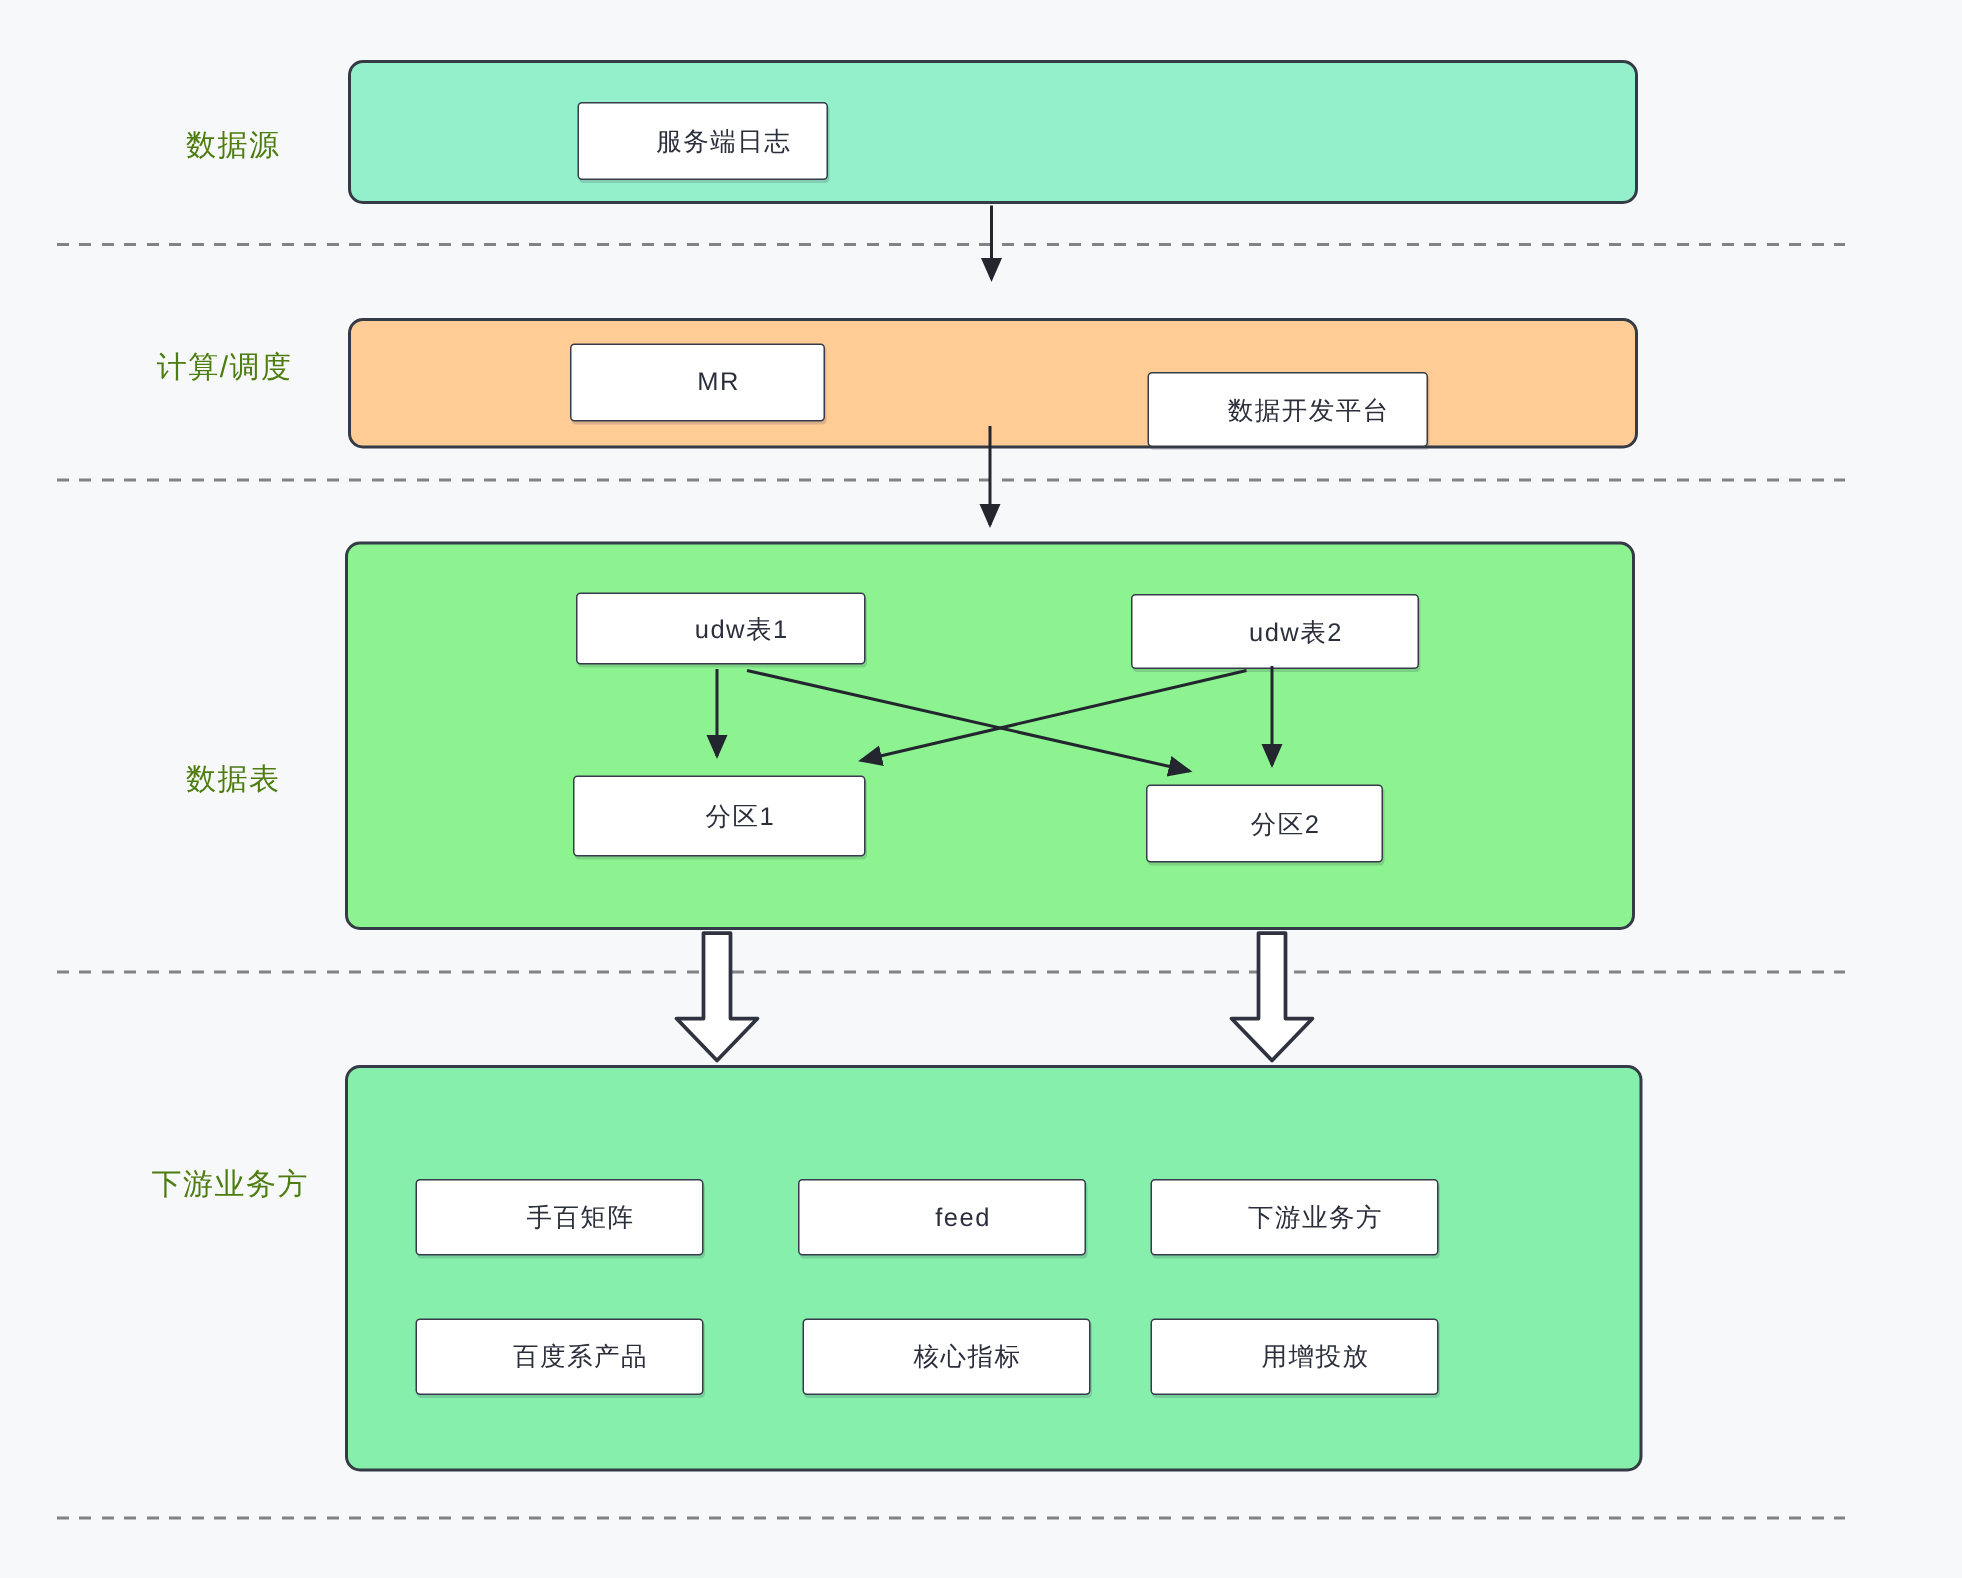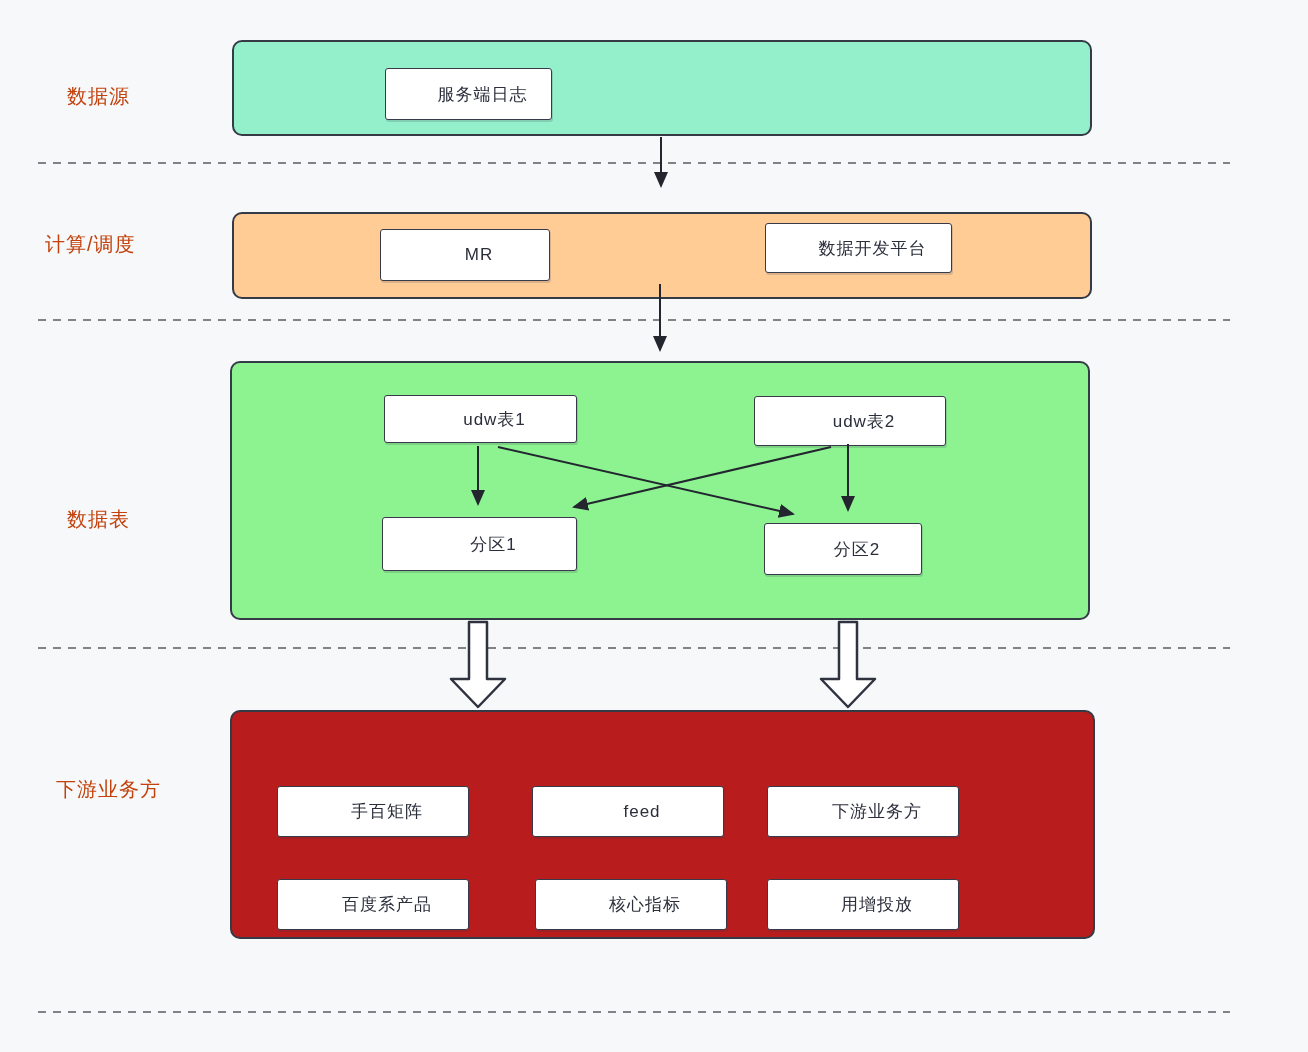--- a/index.html
+++ b/index.html
@@ -18,22 +18,22 @@
   .dash{
     position:absolute;left:38px;width:1192px;height:2px;
     background:repeating-linear-gradient(90deg,#6d6d72 0,#6d6d72 8px,transparent 8px,transparent 15px);
     opacity:.85;
   }
   
   .lane-label{
     position:absolute;
     font-size:20px;
     letter-spacing:1px;
-    color:#c2410c;
-    text-align:left;
+    color:#4d7c0f;
+    text-align:right;
   }
   
   .band{
     position:absolute;
     border:2px solid #343a46;
     border-radius:10px;
     box-sizing:border-box;
   }
   
   .node{
@@ -68,31 +68,31 @@
   <div class="lane-label" style="left:45px;top:231px;width:150px">计算/调度</div>
   <div class="lane-label" style="left:67px;top:506px;width:120px">数据表</div>
   <div class="lane-label" style="left:56px;top:776px;width:150px">下游业务方</div>
 
   <div class="band" style="left: 232px; top: 40px; width: 860px; height: 96px; background: rgb(147, 240, 203);">
     <div class="node" style="left:151px;top:26px;width:167px;height:52px">服务端日志</div>
   </div>
 
   <div class="band" style="left: 232px; top: 196px; width: 860px; height: 87px; background: rgb(255, 204, 150); margin-top: 16px;">
     <div class="node" style="left:146px;top:15px;width:170px;height:52px">MR</div>
-    <div class="node" style="left:531px;top:9px;width:187px;height:50px">数据开发平台</div>
+    <div class="node" style="left:531px;top:34px;width:187px;height:50px">数据开发平台</div>
   </div>
 
   <div class="band" style="left: 230px; top: 361px; width: 860px; height: 259px; background: rgb(141, 243, 145);">
     <div class="node" style="left:152px;top:32px;width:193px;height:48px">udw表1</div>
     <div class="node" style="left:522px;top:33px;width:192px;height:50px">udw表2</div>
     <div class="node" style="left:150px;top:154px;width:195px;height:54px">分区1</div>
     <div class="node" style="left:532px;top:160px;width:158px;height:52px">分区2</div>
   </div>
 
-  <div class="band" style="left: 230px; top: 710px; width: 865px; height: 229px; background: #b91c1c;">
+  <div class="band" style="left: 230px; top: 710px; width: 865px; height: 271px; background: #86efac;">
     <div class="node" style="left:45px;top:74px;width:192px;height:51px">手百矩阵</div>
     <div class="node" style="left:300px;top:74px;width:192px;height:51px">feed</div>
     <div class="node" style="left:535px;top:74px;width:192px;height:51px">下游业务方</div>
     <div class="node" style="left:45px;top:167px;width:192px;height:51px">百度系产品</div>
     <div class="node" style="left:303px;top:167px;width:192px;height:51px">核心指标</div>
     <div class="node" style="left:535px;top:167px;width:192px;height:51px">用增投放</div>
   </div>
 
   <svg class="connectors" viewBox="0 0 1308 1052">
     <defs>

